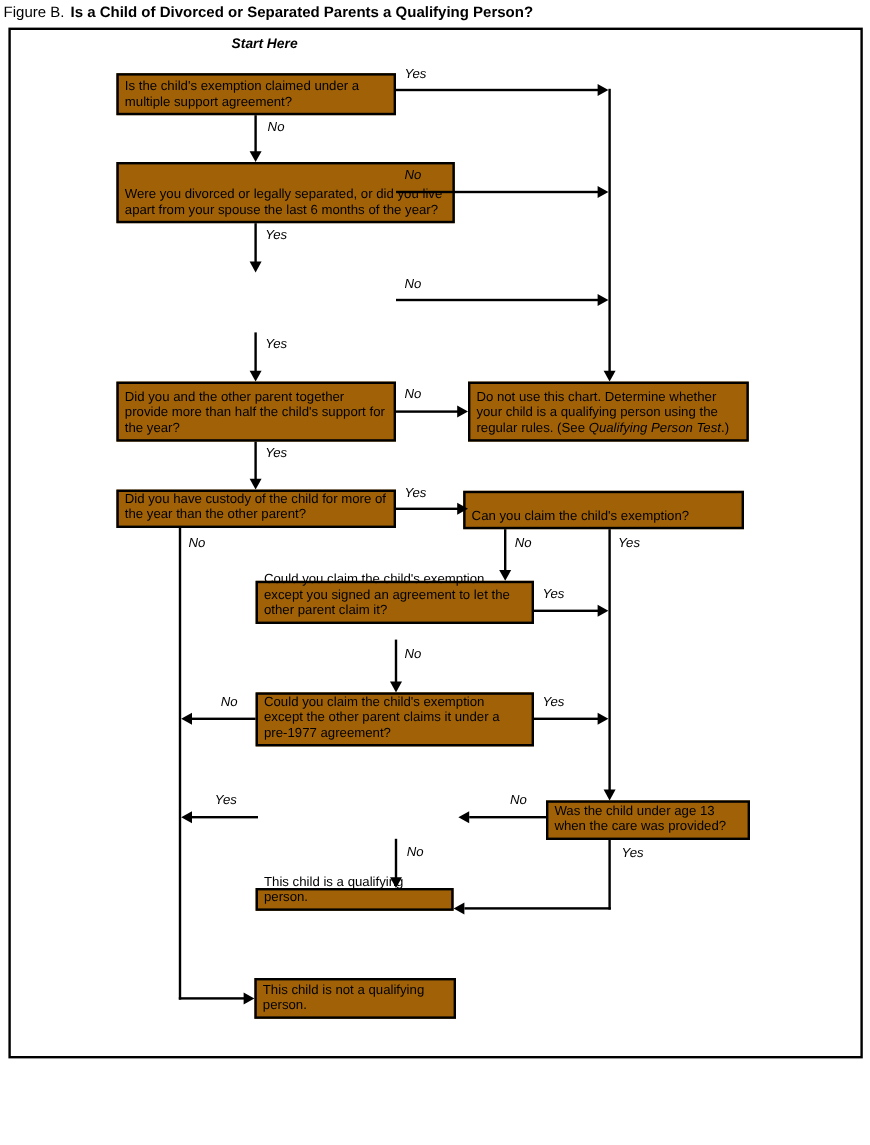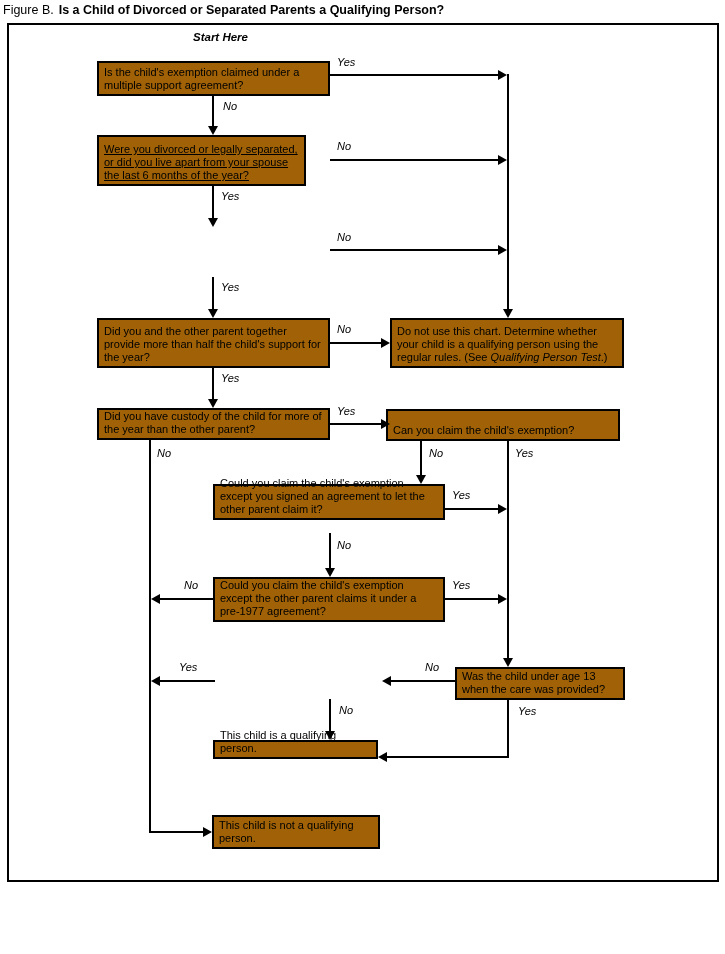--- a/index.html
+++ b/index.html
@@ -68,21 +68,21 @@
   </div>
 
   <div class="chart-border"></div>
 
   <div class="start-label">Start Here</div>
 
   <div class="node" style="left:97px; top:61px; width:233px; height:35px;">
     <span>Is the child's exemption claimed under a multiple support agreement?</span>
   </div>
 
-  <div class="node" style="left:97px; top:135px; width:209px; height:51px;text-decoration:underline;">
+  <div class="node" style="left:97px; top:135px; width:282px; height:51px;">
     <span>Were you divorced or legally separated, or did you live apart from your spouse the last 6 months of the year?</span>
   </div>
 
 
   <div class="node" style="left:97px; top:318px; width:233px; height:50px;">
     <span>Did you and the other parent together provide more than half the child's support for the year?</span>
   </div>
 
   <div class="node" style="left:390px; top:318px; width:234px; height:50px;">
     <span><span>Do not use this chart. Determine whether your child is a qualifying person using the regular rules. (See </span><span class="it">Qualifying Person Test</span><span>.)</span></span>

